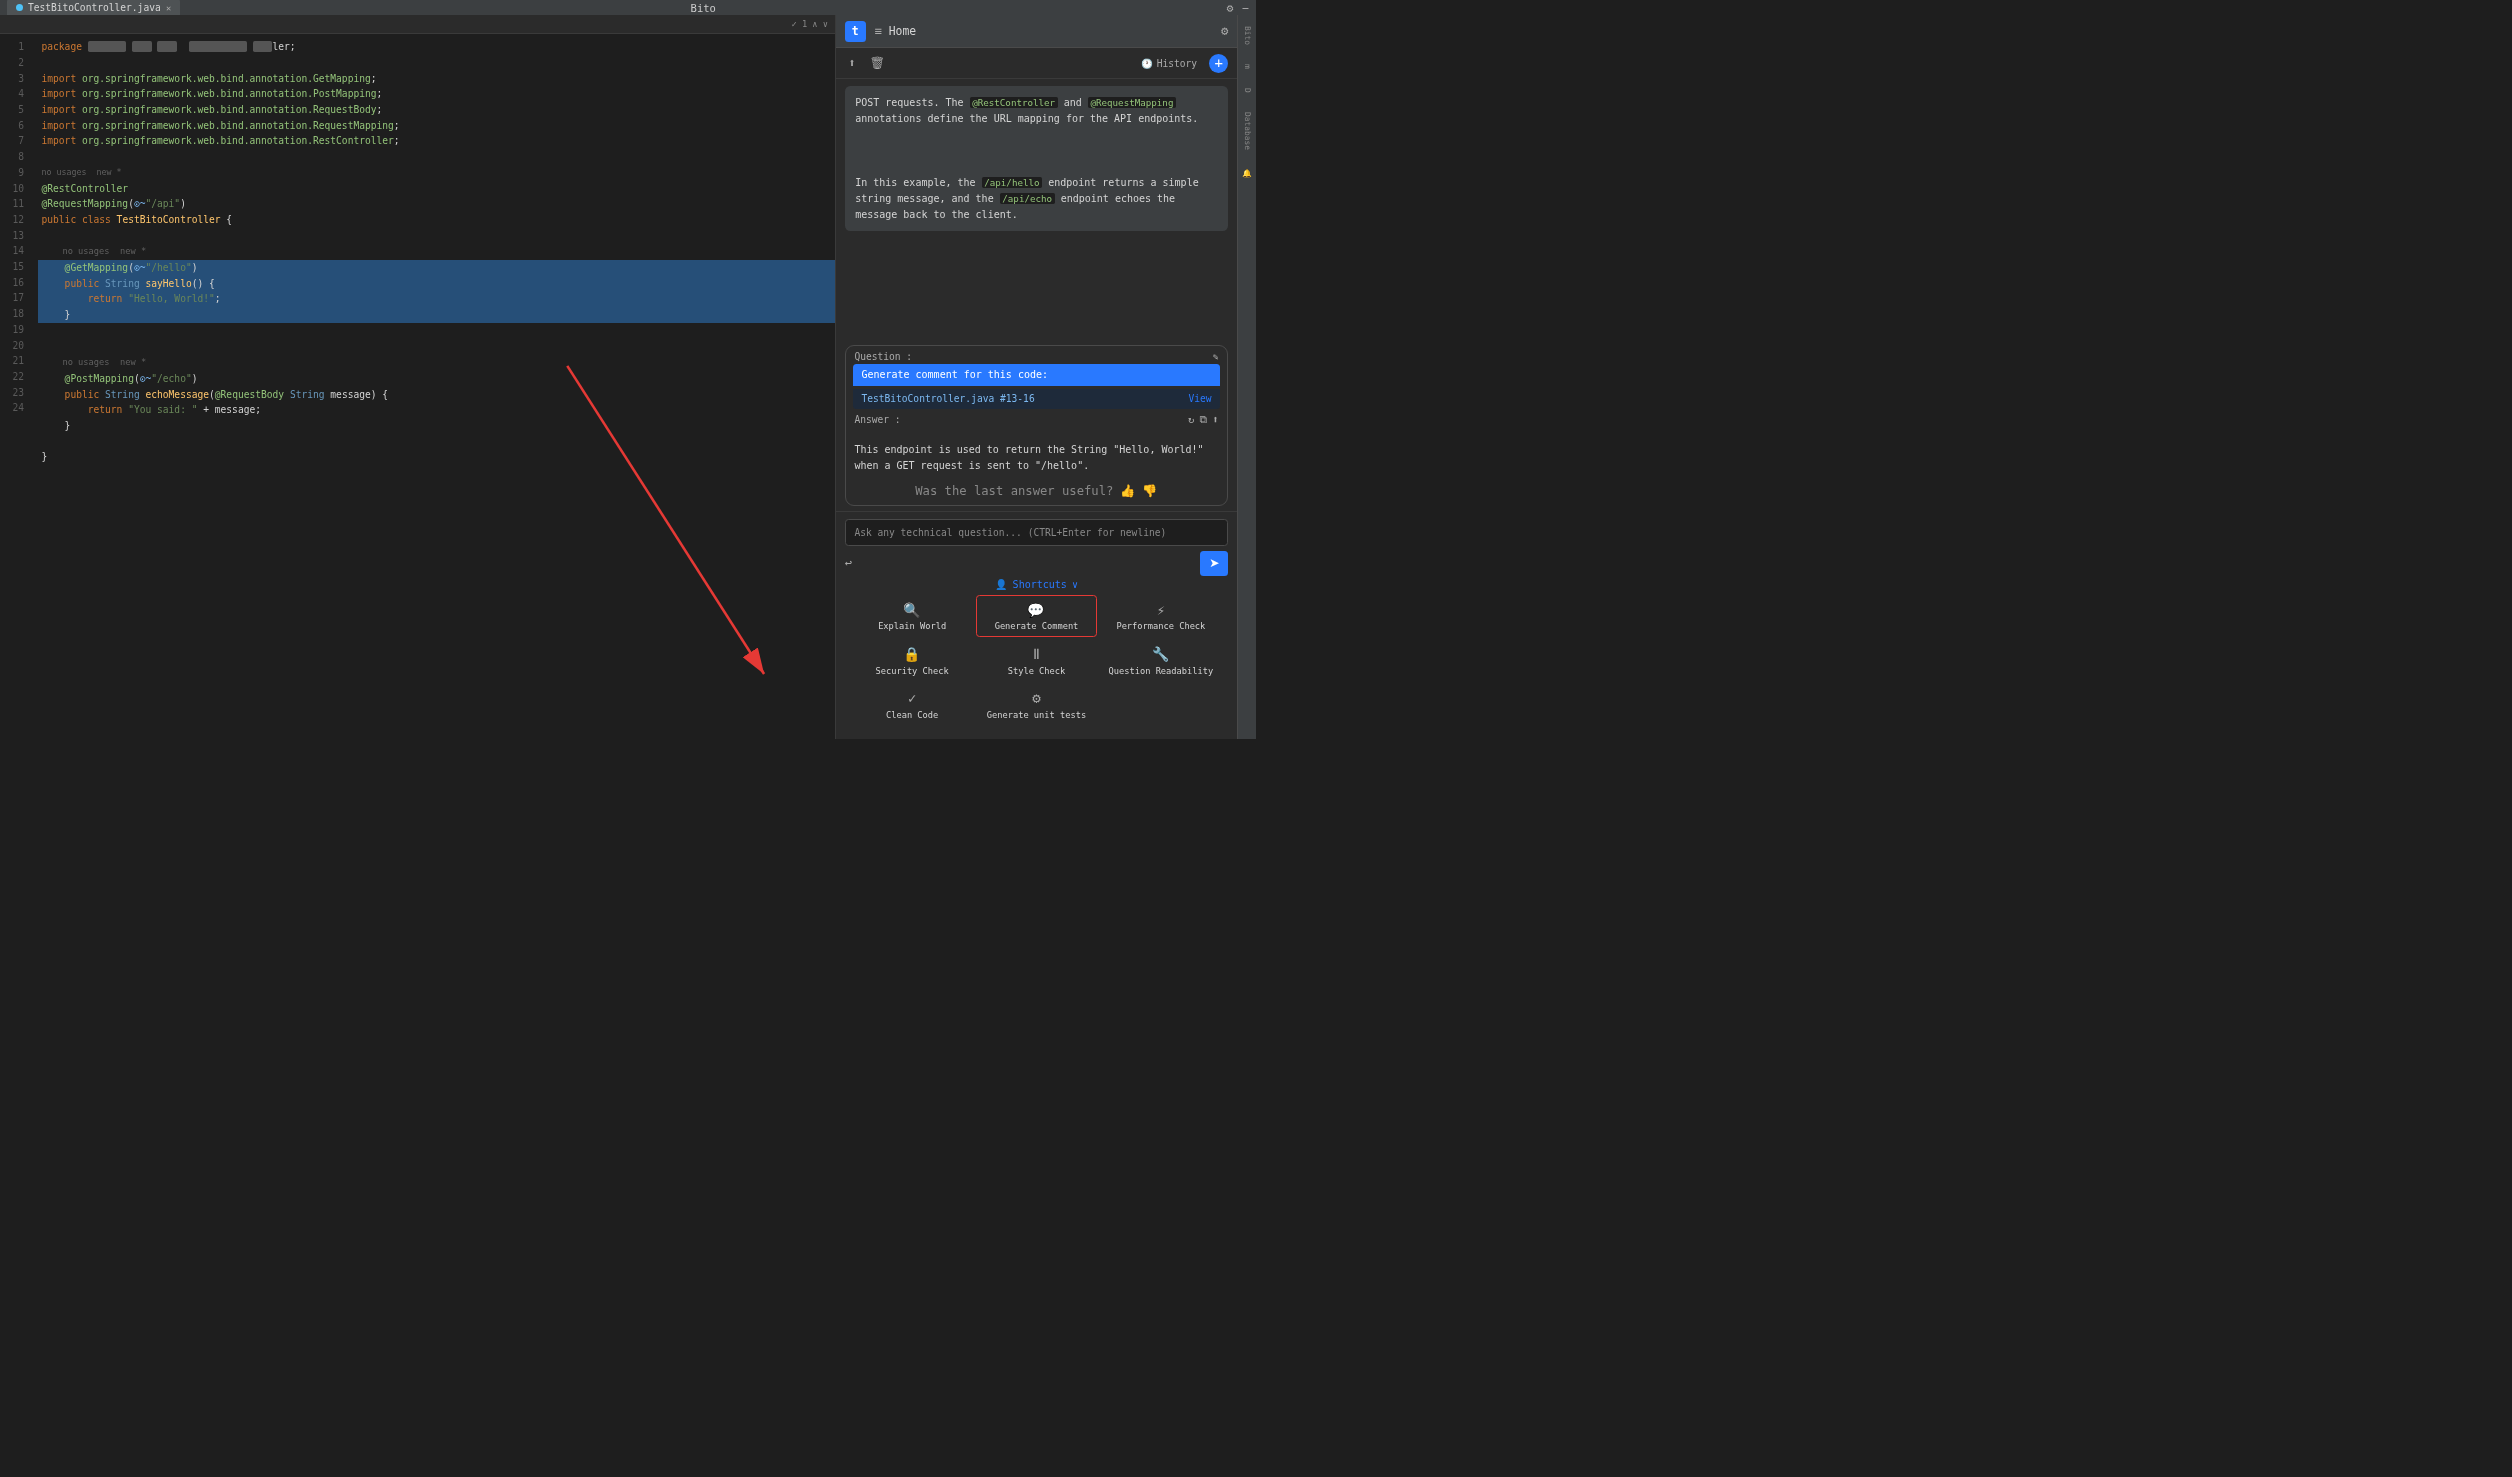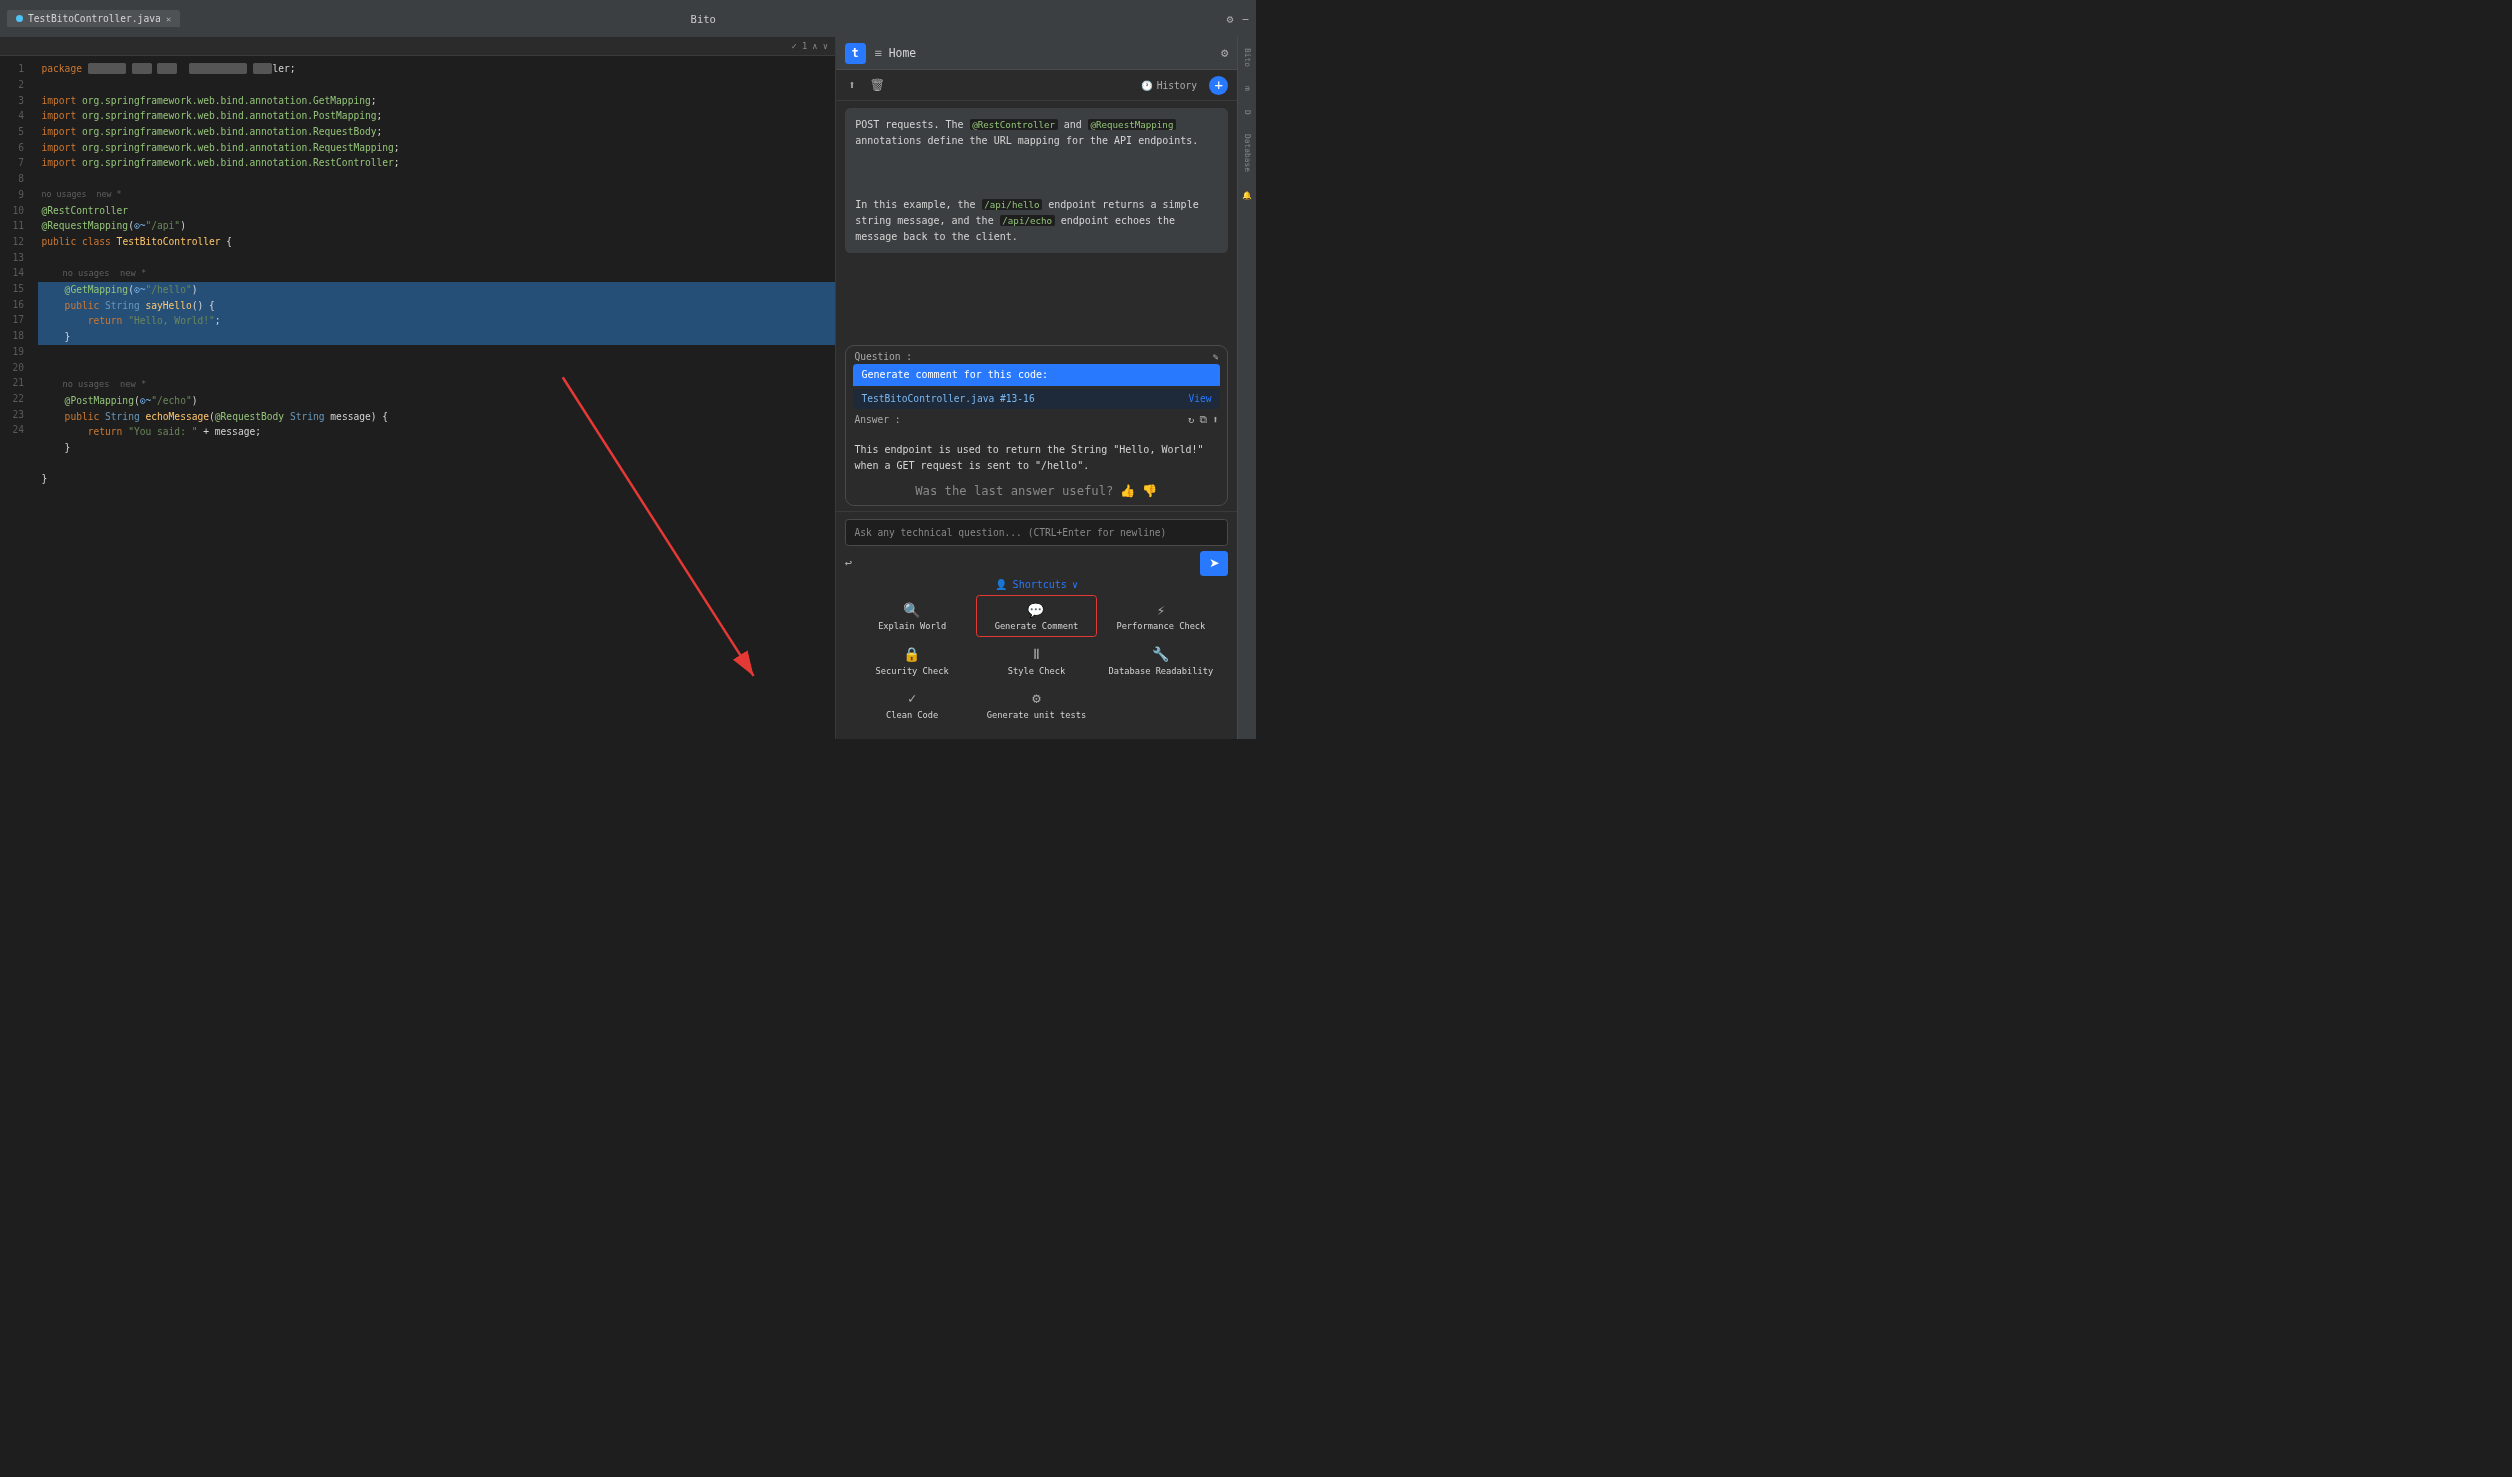--- a/index.html
+++ b/index.html
@@ -10,21 +10,21 @@
       width: 1256px;
       height: 739px;
       overflow: hidden;
       display: flex;
       flex-direction: column;
     }
 
     
     .title-bar {
       background: #3c3f41;
-      height: 37px;
+      height: 15px;
       display: flex;
       align-items: center;
       justify-content: space-between;
       padding: 0 7px;
       flex-shrink: 0;
     }
     .title-bar-left {
       display: flex;
       align-items: center;
       gap: 5.2px;
@@ -577,21 +577,21 @@
         <div class="shortcut-item">
           <span class="shortcut-icon">🔒</span>
           <span class="shortcut-label">Security Check</span>
         </div>
         <div class="shortcut-item">
           <span class="shortcut-icon" style="font-size:14px;font-family:serif;">Ⅱ</span>
           <span class="shortcut-label">Style Check</span>
         </div>
         <div class="shortcut-item">
           <span class="shortcut-icon">🔧</span>
-          <span class="shortcut-label">Database Readability</span>
+          <span class="shortcut-label">Question Readability</span>
         </div>
         <div class="shortcut-item">
           <span class="shortcut-icon">✓</span>
           <span class="shortcut-label">Clean Code</span>
         </div>
         <div class="shortcut-item">
           <span class="shortcut-icon">⚙</span>
           <span class="shortcut-label">Generate unit tests</span>
         </div>
       </div>

